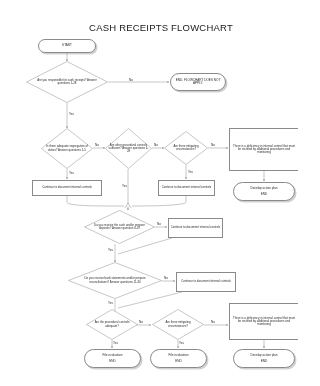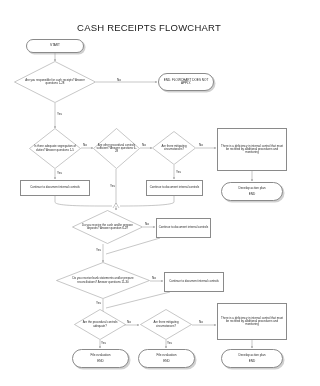--- a/index.html
+++ b/index.html
@@ -3,21 +3,21 @@
 <meta charset="utf-8">
 <style>
   html,body{margin:0;padding:0;background:#ffffff;}
   body{
     width:298px;height:386px;
     font-family:"Liberation Sans", sans-serif;
     color:#000;
     overflow:hidden;
     position:relative;
   }
-  #chart-root{position:absolute;left:0;top:0;width:298px;height:294px;}
+  #chart-root{position:absolute;left:12px;top:0;width:298px;height:294px;}
   .title{
     position:absolute;left:0;top:22px;width:298px;text-align:center;
     font-size:9.5px;letter-spacing:.2px;color:#1a1a1a;
   }
   
   .node{position:absolute;box-sizing:border-box;display:flex;align-items:center;justify-content:center;}
   .node .txt{
     text-align:center;line-height:1.08;
     font-size:2.9px;color:#2b2b2b;padding:0 1px;
     word-wrap:break-word;

